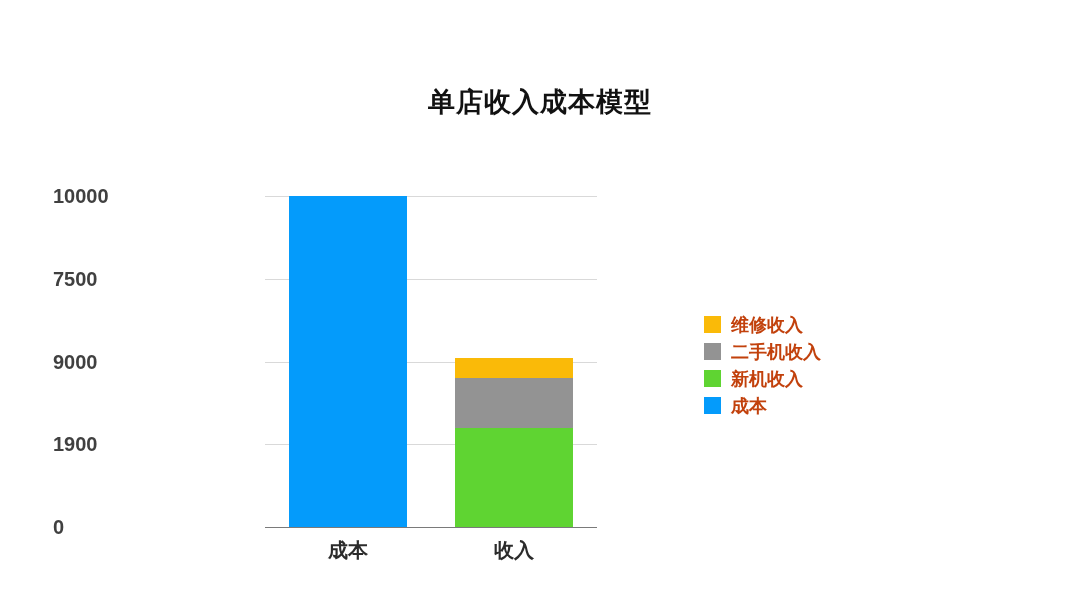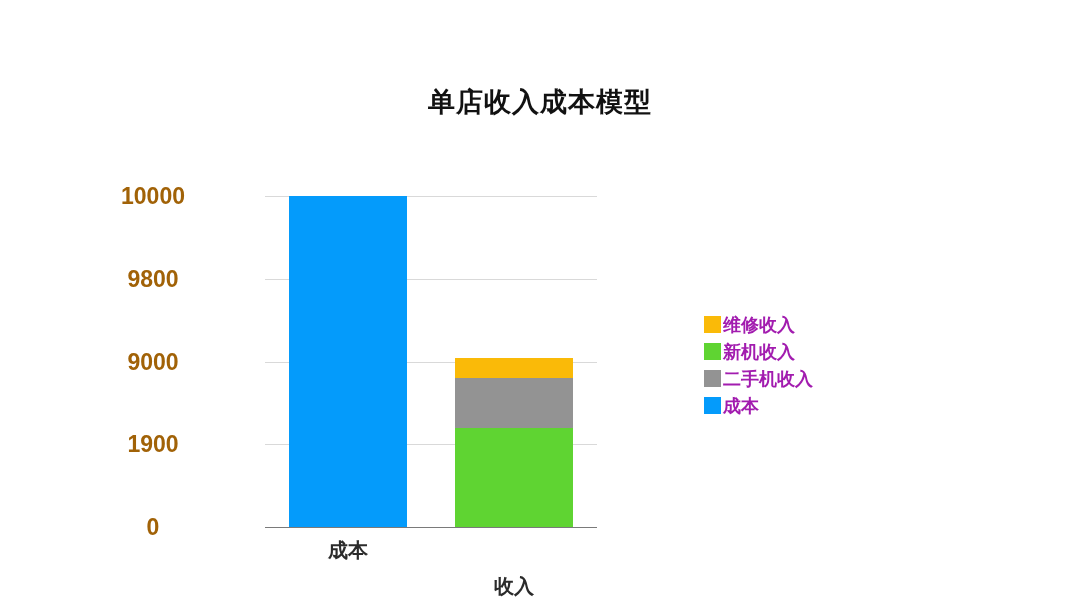--- a/index.html
+++ b/index.html
@@ -63,24 +63,24 @@
     position: absolute;
     left: 0;
     top: 196px;
     width: 0;
     height: 331px;
   }
   .ylabels .ylab {
     position: absolute;
     right: -253px;       
     width: 200px;
-    text-align: center;
-    font-size: 23px;
+    text-align: left;
+    font-size: 20px;
     font-weight: bold;
-    color: #a16207;
+    color: #404040;
     transform: translateY(-50%);
     white-space: nowrap;
   }
 
   
   .bar {
     position: absolute;
     bottom: 0;
     width: 118px;
   }
@@ -119,40 +119,40 @@
     display: flex;
     align-items: center;
     height: 27px;
   }
   .legend-swatch {
     width: 17px;
     height: 17px;
     flex: 0 0 auto;
   }
   .legend-label {
-    margin-left: 2px;
+    margin-left: 10px;
     font-size: 18px;
     font-weight: bold;
-    color: #a21caf;
+    color: #c2410c;
     white-space: nowrap;
     line-height: 1;
   }
 </style>
 </head>
 <body>
 
 <div id="canvas">
 
   <div class="chart-title">单店收入成本模型</div>
 
   <div class="ylabels" id="ylabels">
       <div class="ylab" style="top: 331px;">0</div>
       <div class="ylab" style="top: 248.25px;">1900</div>
       <div class="ylab" style="top: 165.5px;">9000</div>
-      <div class="ylab" style="top: 82.75px;">9800</div>
+      <div class="ylab" style="top: 82.75px;">7500</div>
       <div class="ylab" style="top: 0px;">10000</div>
     </div>
 
   <div class="plot" id="plot">
       <div class="gridline baseline" style="top: 331px;"></div>
       <div class="gridline" style="top: 248.25px;"></div>
       <div class="gridline" style="top: 165.5px;"></div>
       <div class="gridline" style="top: 82.75px;"></div>
       <div class="gridline" style="top: 0px;"></div>
       <div class="bar" style="left: 24px;">
@@ -160,35 +160,35 @@
       </div>
       <div class="bar" style="left: 190px;">
         <div class="seg" style="background: rgb(95, 212, 50); bottom: 0px; height: 99.3px;"></div>
         <div class="seg" style="background: rgb(147, 147, 147); bottom: 99.3px; height: 49.65px;"></div>
         <div class="seg" style="background: rgb(250, 186, 8); bottom: 148.95px; height: 19.86px;"></div>
       </div>
     </div>
 
   <div class="xlabels" id="xlabels">
       <div class="xlab" style="left: 3px;">成本</div>
-      <div class="xlab" style="left: 169px; margin-top: 36px;">收入</div>
+      <div class="xlab" style="left: 169px;">收入</div>
     </div>
 
   <div class="legend" id="legend">
       <div class="legend-item">
         <div class="legend-swatch" style="background: rgb(250, 186, 8);"></div>
         <div class="legend-label">维修收入</div>
       </div>
       <div class="legend-item">
+        <div class="legend-swatch" style="background: rgb(147, 147, 147);"></div>
+        <div class="legend-label">二手机收入</div>
+      </div>
+      <div class="legend-item">
         <div class="legend-swatch" style="background: rgb(95, 212, 50);"></div>
         <div class="legend-label">新机收入</div>
-      </div>
-      <div class="legend-item">
-        <div class="legend-swatch" style="background: rgb(147, 147, 147);"></div>
-        <div class="legend-label">二手机收入</div>
       </div>
       <div class="legend-item">
         <div class="legend-swatch" style="background: rgb(4, 155, 251);"></div>
         <div class="legend-label">成本</div>
       </div>
     </div>
 
 </div>
 
 </body></html>

